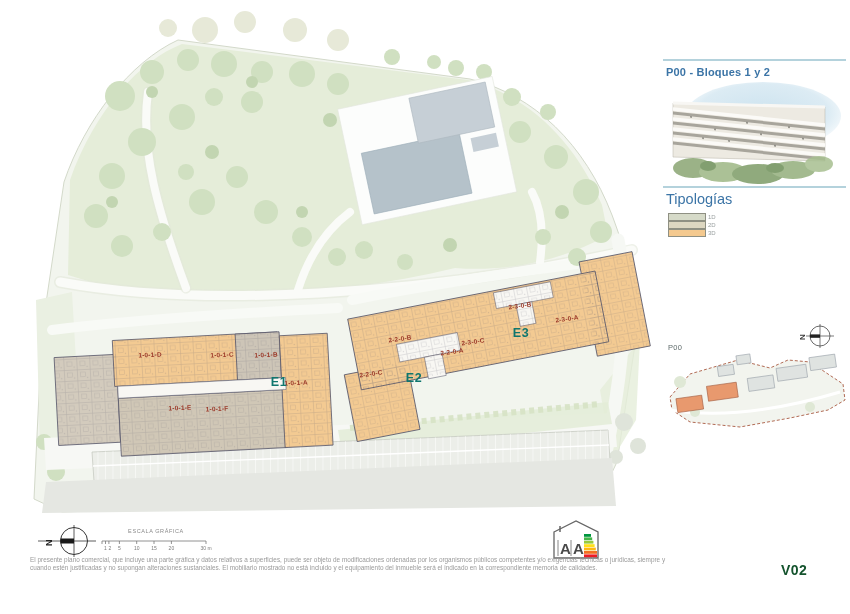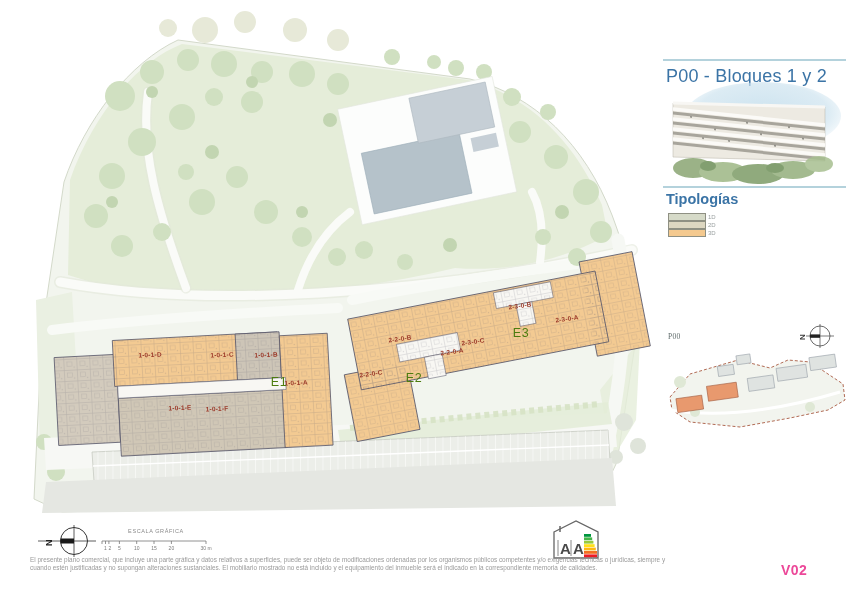--- a/index.html
+++ b/index.html
@@ -1,42 +1,42 @@
 <!DOCTYPE html>
 <html><head>
 <meta charset="utf-8">
 <style>
   html,body{margin:0;padding:0;background:#ffffff;}
   #page{position:relative;width:850px;height:614px;background:#ffffff;overflow:hidden;
         font-family:"Liberation Sans",sans-serif;}
   .abs{position:absolute;}
   
   .divider{position:absolute;height:2px;background:#b4d2dc;}
-  .panel-title{position:absolute;left:666px;top:66px;font-size:18px;font-weight:400;color:#3b74a6;letter-spacing:.2px;}
-  .typ-heading{position:absolute;left:666px;top:191px;font-size:14.5px;font-weight:700;color:#3b74a6;}
+  .panel-title{position:absolute;left:666px;top:66px;font-size:11px;font-weight:700;color:#3b74a6;letter-spacing:.2px;}
+  .typ-heading{position:absolute;left:666px;top:191px;font-size:14.5px;font-weight:400;color:#3b74a6;}
   .legend{position:absolute;left:668px;top:213px;}
   .legend-row{display:flex;align-items:center;height:8px;}
   .legend-swatch{width:38px;height:8px;border:1px solid #8f9083;box-sizing:border-box;}
   .sw-1d{background:#d6dac8;}
   .sw-2d{background:#ddd7c1;}
   .sw-3d{background:#f4c98f;}
   .legend-label{font-size:6px;color:#9aa0a0;margin-left:2px;}
-  .minimap-label{position:absolute;left:668px;top:332px;font-size:7.5px;color:#5f6b6b;letter-spacing:.3px;font-family:Liberation Serif, serif;}
+  .minimap-label{position:absolute;left:668px;top:343px;font-size:7.5px;color:#5f6b6b;letter-spacing:.3px;}
   
   .unit-label{position:absolute;font-size:6.5px;font-weight:700;color:#9c3a2a;white-space:nowrap;
               transform:translateX(-50%);letter-spacing:.2px;}
   .tilt-l{transform:translateX(-50%) rotate(-2deg);}
   .tilt-r{transform:translateX(-50%) rotate(-8deg);}
-  .block-label{position:absolute;font-size:12.5px;font-weight:400;color:#4d7c0f;white-space:nowrap;
+  .block-label{position:absolute;font-size:12.5px;font-weight:700;color:#0f766e;white-space:nowrap;
                transform:translateX(-50%);letter-spacing:.5px;}
   
   .scale-heading{position:absolute;left:98px;top:528px;width:116px;text-align:center;
                  font-size:5.5px;color:#8a8a8a;letter-spacing:.6px;}
   .disclaimer{position:absolute;left:30px;top:556px;width:636px;font-size:6.4px;line-height:7.6px;color:#9a9a9a;}
-  .version{position:absolute;left:781px;top:562px;font-size:14px;font-weight:700;color:#ec4899;letter-spacing:.5px;}
+  .version{position:absolute;left:781px;top:562px;font-size:14px;font-weight:700;color:#14532d;letter-spacing:.5px;}
   svg text{font-family:"Liberation Sans",sans-serif;}
 </style>
 </head>
 <body>
 
 <div id="page">
 
   <svg class="abs" style="left:0;top:0" width="660" height="614" viewBox="0 0 660 614">
     <defs>
       <pattern id="rooms" width="13" height="11" patternUnits="userSpaceOnUse">

